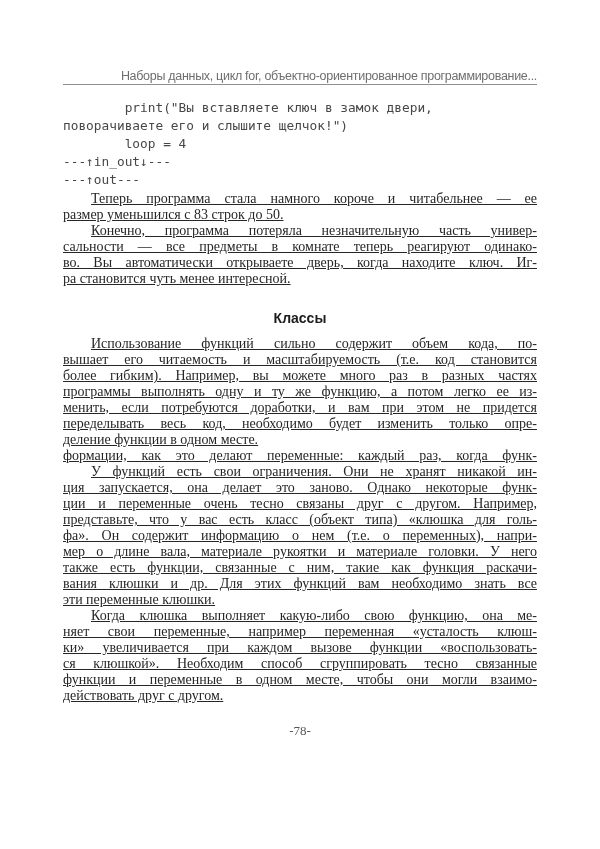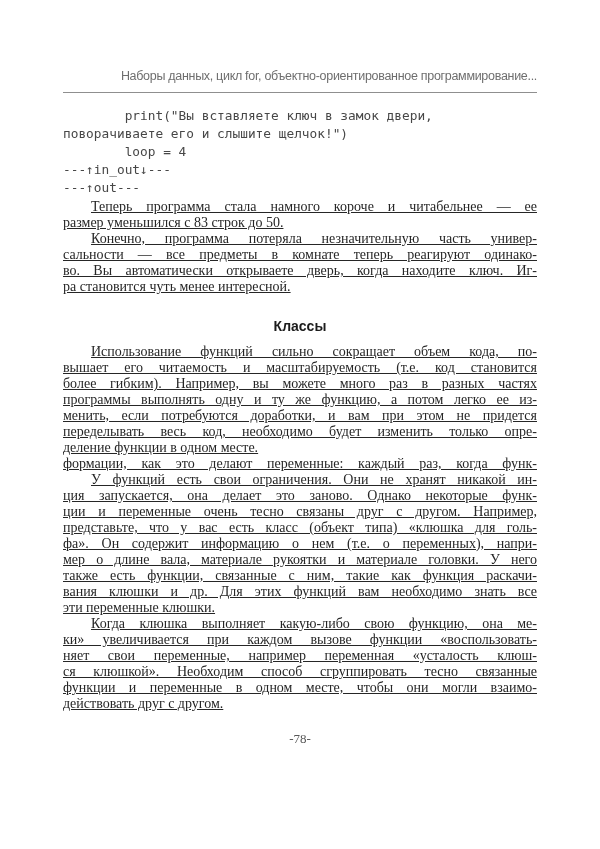--- a/index.html
+++ b/index.html
@@ -14,21 +14,21 @@
     background: var(--background, #ffffff);
     overflow: hidden;
     font-family: "Liberation Serif", serif;
   }
   .content {
     width: 474px;
     margin-left: 63px;
   }
   .running-header {
     margin-top: 68px;
-    padding-bottom: 8px;
+    padding-bottom: 0;
     border-bottom: 1px solid var(--rule, #8f8f8f);
     text-align: right;
     font-family: "Liberation Sans", sans-serif;
     font-size: 12.5px;
     line-height: 16px;
     letter-spacing: -0.3px;
     color: var(--header-text, #6e6e6e);
   }
   .code-block {
     margin-top: 14px;
@@ -105,21 +105,21 @@
           <div class="pline">сальности — все предметы в комнате теперь реагируют одинако-</div>
           <div class="pline">во. Вы автоматически открываете дверь, когда находите ключ. Иг-</div>
           <div class="pline last">ра становится чуть менее интересной.</div>
         </div>
       </div>
 
     <div class="section-heading">Классы</div>
 
     <div class="paras-section">
         <div class="para">
-          <div class="pline first">Использование функций сильно сокращает объем кода, по-</div>
+          <div class="pline first">Использование функций сильно содержит объем кода, по-</div>
           <div class="pline">вышает его читаемость и масштабируемость (т.е. код становится</div>
           <div class="pline">более гибким). Например, вы можете много раз в разных частях</div>
           <div class="pline">программы выполнять одну и ту же функцию, а потом легко ее из-</div>
           <div class="pline">менить, если потребуются доработки, и вам при этом не придется</div>
           <div class="pline">переделывать весь код, необходимо будет изменить только опре-</div>
           <div class="pline last">деление функции в одном месте.</div>
         </div>
         <div class="para">
           <div class="pline">формации, как это делают переменные: каждый раз, когда функ-</div>
           <div class="pline first">У функций есть свои ограничения. Они не хранят никакой ин-</div>
@@ -127,22 +127,22 @@
           <div class="pline">ции и переменные очень тесно связаны друг с другом. Например,</div>
           <div class="pline">представьте, что у вас есть класс (объект типа) «клюшка для голь-</div>
           <div class="pline">фа». Он содержит информацию о нем (т.е. о переменных), напри-</div>
           <div class="pline">мер о длине вала, материале рукоятки и материале головки. У него</div>
           <div class="pline">также есть функции, связанные с ним, такие как функция раскачи-</div>
           <div class="pline">вания клюшки и др. Для этих функций вам необходимо знать все</div>
           <div class="pline last">эти переменные клюшки.</div>
         </div>
         <div class="para">
           <div class="pline first">Когда клюшка выполняет какую-либо свою функцию, она ме-</div>
+          <div class="pline">няет свои переменные, например переменная «усталость клюш-</div>
           <div class="pline">ки» увеличивается при каждом вызове функции «воспользовать-</div>
-          <div class="pline">няет свои переменные, например переменная «усталость клюш-</div>
           <div class="pline">ся клюшкой». Необходим способ сгруппировать тесно связанные</div>
           <div class="pline">функции и переменные в одном месте, чтобы они могли взаимо-</div>
           <div class="pline last">действовать друг с другом.</div>
         </div>
       </div>
 
     <div class="page-number">-78-</div>
 
   </div>
 </div>

